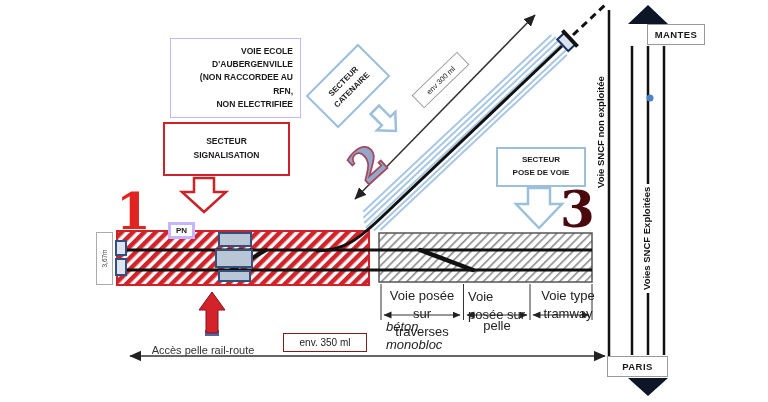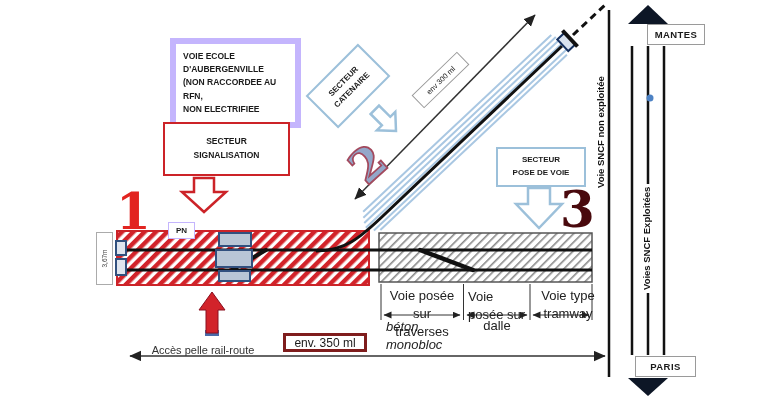--- a/index.html
+++ b/index.html
@@ -2,51 +2,51 @@
 <html><head>
 <meta charset="utf-8">
 <style>
   html,body{margin:0;padding:0;background:#fff;}
   #canvas{position:relative;width:768px;height:402px;background:#fff;overflow:hidden;
           font-family:"Liberation Sans",sans-serif;color:#1a1a1a;}
   #canvas *{box-sizing:border-box;}
   .abs{position:absolute;}
   .preline{white-space:pre-line;}
   .box{background:#fff;display:flex;align-items:center;justify-content:center;text-align:center;}
-  #title-box{left:170px;top:38px;width:131px;border:6px solid #c4b5fd;padding:6px 7px;
-             font-size:8.5px;font-weight:bold;line-height:1.55;text-align:left;background:#fff;}
+  #title-box{left:170px;top:38px;width:131px;border:1px solid #c4b5fd;padding:6px 7px;
+             font-size:8.5px;font-weight:bold;line-height:1.55;text-align:right;background:#fff;}
   #sig-box{left:163px;top:122px;width:127px;height:54px;border:2px solid #cc2328;
            font-size:8.5px;font-weight:bold;line-height:1.6;}
   #cat-box{left:311px;top:63px;width:74px;height:46px;border:2px solid #9cc0da;
            transform:rotate(-45deg);font-size:8px;font-weight:bold;line-height:1.5;}
   #env300-box{left:409px;top:71px;width:63px;height:18px;border:1px solid #9a9a9a;
            transform:rotate(-44deg);font-size:7.5px;}
   #pose-box{left:496px;top:147px;width:90px;height:40px;border:2px solid #9cc0da;
            font-size:8px;font-weight:bold;line-height:1.6;}
-  #pn-box{left:168px;top:222px;width:27px;height:17px;border:1px solid #c4b5fd;
+  #pn-box{left:168px;top:222px;width:27px;height:17px;border:3px solid #c4b5fd;
            font-size:8px;font-weight:bold;}
   #gauge-box{left:96px;top:232px;width:17px;height:53px;border:1px solid #ababab;}
   #gauge-box span{transform:rotate(-90deg);white-space:nowrap;font-size:6.5px;color:#444;}
   .numeral{font-family:"DejaVu Serif",serif;font-weight:bold;line-height:1;}
   #n1{left:116px;top:187px;font-size:50px;color:#e22420;}
   #n2{left:352px;top:141px;font-size:46px;color:#93a7c9;-webkit-text-stroke:1.8px #a34a5e;
       transform:rotate(-42deg);}
   #n3{left:560px;top:185px;font-size:50px;color:#49090d;}
   #access-label{left:138px;top:344px;width:130px;font-size:11px;text-align:center;color:#333;}
-  #env350-box{left:283px;top:333px;width:84px;height:19px;border:3px solid #7f1d1d;font-size:12px;justify-content:center;}
+  #env350-box{left:283px;top:333px;width:84px;height:19px;border:1px solid #7f1d1d;font-size:10px;justify-content:center;}
   .tt{font-size:13px;line-height:1.4;color:#222;}
   #t1a{left:382px;top:287px;width:80px;text-align:center;}
   #t1b{left:386px;top:318px;width:70px;text-align:left;font-style:italic;}
   #t2a{left:468px;top:288px;width:58px;}
   #t2b{left:468px;top:317px;width:58px;text-align:center;}
   #t3a{left:532px;top:287px;width:72px;text-align:center;}
   #mantes-box{left:611px;top:24px;width:58px;height:21px;border:1px solid #9a9a9a;
               font-size:9.5px;font-weight:bold;letter-spacing:.4px;margin-left:36px;}
   #paris-box{left:607px;top:356px;width:61px;height:21px;border:1px solid #9a9a9a;
-              font-size:9.5px;font-weight:bold;letter-spacing:.4px;margin-left:28px;}
+              font-size:9.5px;font-weight:bold;letter-spacing:.4px;}
   .vtext{transform:rotate(-90deg);transform-origin:0 0;white-space:nowrap;
          font-size:9.5px;font-weight:600;color:#111;}
   #vtext1{left:595px;top:188px;}
   #vtext2{left:640px;top:293px;background:#fff;padding:1px 3px;}
   svg{position:absolute;left:0;top:0;}
 </style>
 </head>
 <body>
 
 <div id="canvas">
@@ -179,21 +179,21 @@
   <div class="abs box" id="env350-box">
     <span>env. 350 ml</span>
   </div>
 
   <div class="abs tt preline" id="t1a">Voie posée sur
 traverses</div>
   <div class="abs tt preline" id="t1b">béton
 monobloc</div>
   <div class="abs tt preline" id="t2a">Voie
 posée sur</div>
-  <div class="abs tt preline" id="t2b">dalle</div>
+  <div class="abs tt preline" id="t2b">pelle</div>
   <div class="abs tt preline" id="t3a">Voie type
 tramway</div>
 
   <div class="abs box" id="mantes-box">
     <span>MANTES</span>
   </div>
   <div class="abs box" id="paris-box">
     <span>PARIS</span>
   </div>
 

